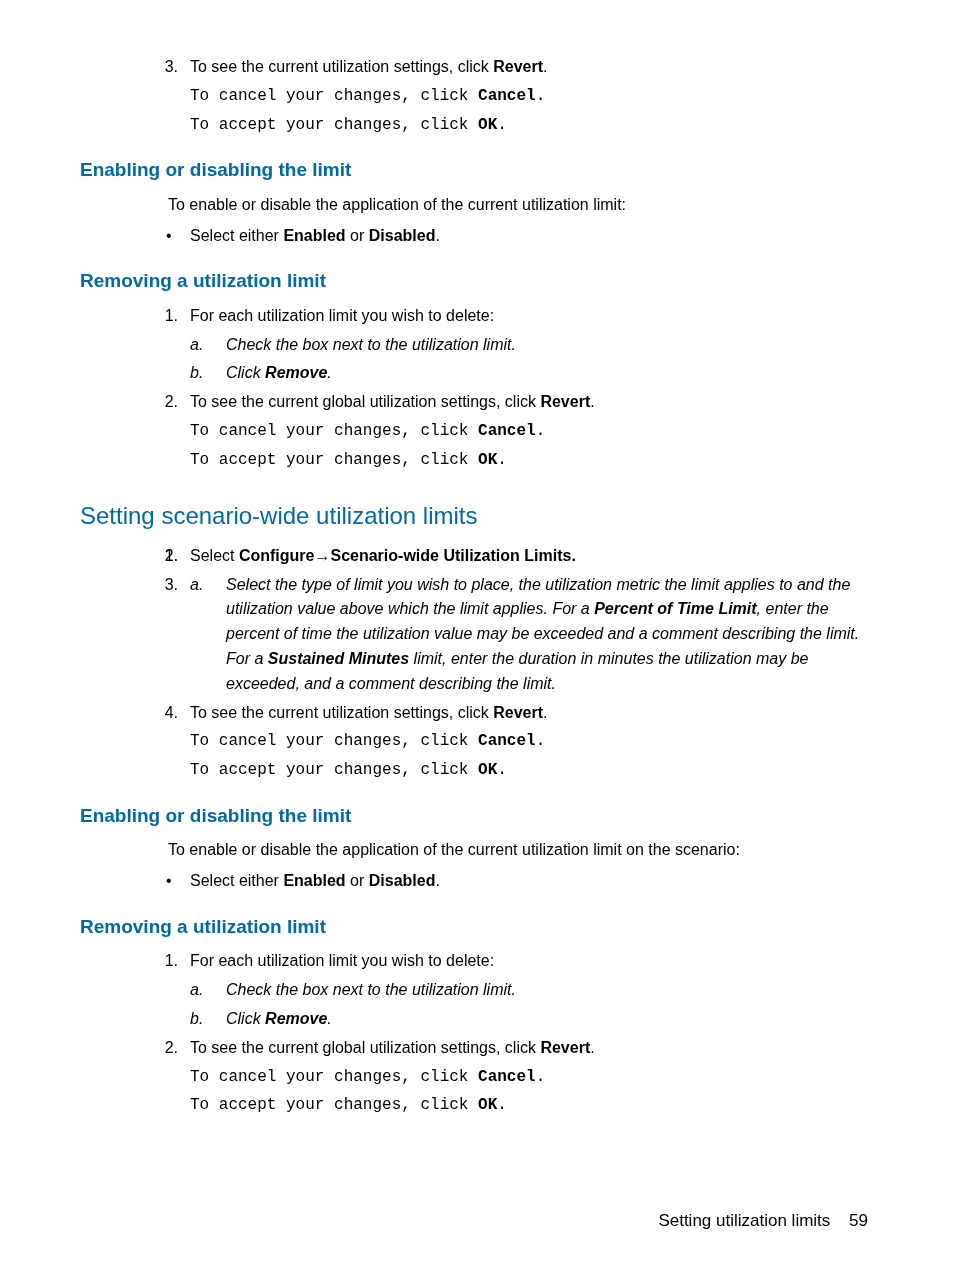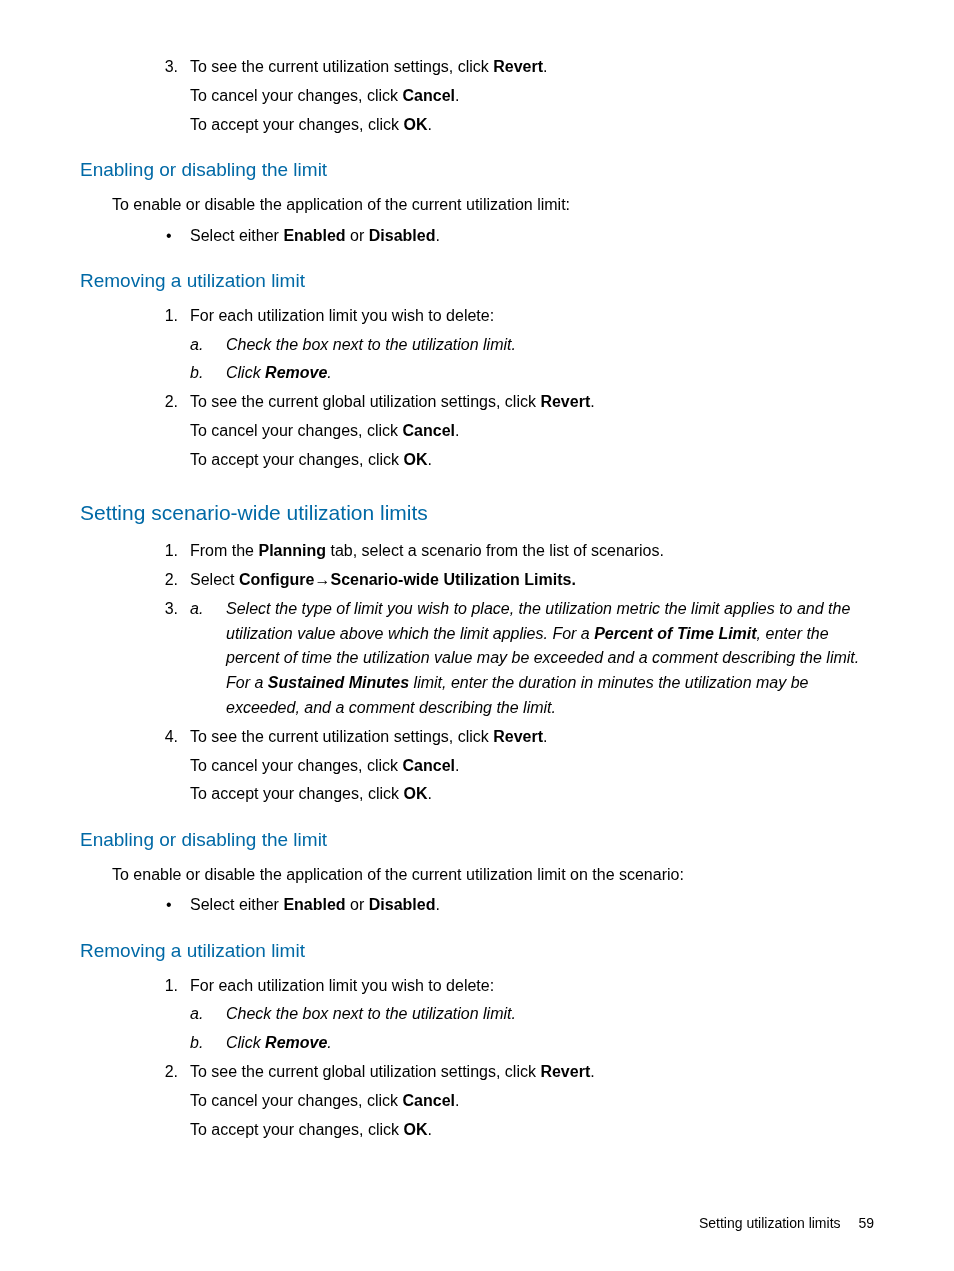--- a/index.html
+++ b/index.html
@@ -15,32 +15,32 @@
     height: 1271px;
     position: relative;
     box-sizing: border-box;
     padding: 55px 80px 40px 80px;
   }
   .content {
     line-height: 1.55;
   }
   .h-main {
     color: #0069a6;
-    font-size: 21px;
+    font-size: 24px;
     font-weight: 400;
     margin: 24px 0 10px 0;
   }
   .h-sub {
     color: #0069a6;
     font-size: 19px;
-    font-weight: 400;
+    font-weight: 700;
     margin: 18px 0 8px 0;
   }
   .intro {
-    margin: 0 0 6px 32px;
+    margin: 0 0 6px 88px;
   }
   ol.num {
     list-style: none;
     margin: 0 0 0 74px;
     padding: 0;
   }
   ol.num > li {
     position: relative;
     padding-left: 36px;
     margin-bottom: 4px;
@@ -78,33 +78,34 @@
     padding-left: 36px;
     margin-bottom: 4px;
   }
   ul.bullets > li::before {
     content: "•";
     position: absolute;
     left: 12px;
   }
   .sub-p {
     margin: 4px 0 4px 0;
+    font-family: Liberation Mono, monospace;
   }
   .bold {
     font-weight: 700;
     text-align: center;
   }
   .italic {
     font-style: italic;
   }
   .footer {
     position: absolute;
     bottom: 40px;
-    right: 80px;
-    font-size: 14px;
+    right: 86px;
+    font-size: 17px;
   }
   .footer .num {
     margin-left: 14px;
   }
 </style>
 </head>
 <body>
 
 <div class="page">
   <div class="content">
@@ -140,21 +141,20 @@
         <div class="sub-p"><span>To cancel your changes, click </span><span class="bold">Cancel</span><span>.</span></div>
         <div class="sub-p"><span>To accept your changes, click </span><span class="bold">OK</span><span>.</span></div>
       </li>
     </ol>
 
     <div class="h-main">Setting scenario-wide utilization limits</div>
 
     <ol class="num">
       <li>
         <span class="marker">1.</span>
-        <span><span>From the </span><span class="bold">Planning</span><span> tab, select a scenario from the list of scenarios.</span></span>
       </li>
       <li>
         <span class="marker">2.</span>
         <span><span>Select </span><span class="bold">Configure</span><span>→</span><span class="bold">Scenario-wide Utilization Limits.</span></span>
       </li>
       <li>
         <span class="marker">3.</span>
         <ol class="alpha">
           <li data-marker="a"><span>Select the type of limit you wish to place, the utilization metric the limit applies to and the utilization value above which the limit applies. For a </span><span class="bold">Percent of Time Limit</span><span>, enter the percent of time the utilization value may be exceeded and a comment describing the limit. For a </span><span class="bold">Sustained Minutes</span><span> limit, enter the duration in minutes the utilization may be exceeded, and a comment describing the limit.</span></li>
         </ol>

